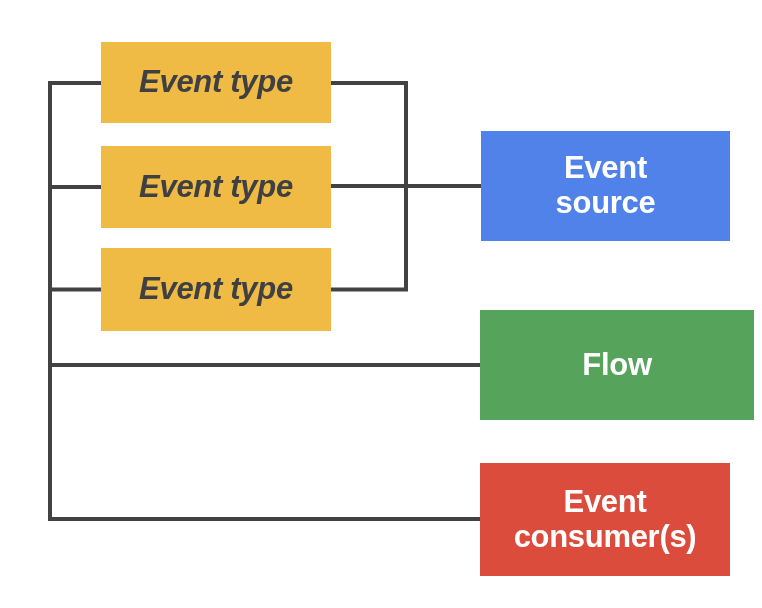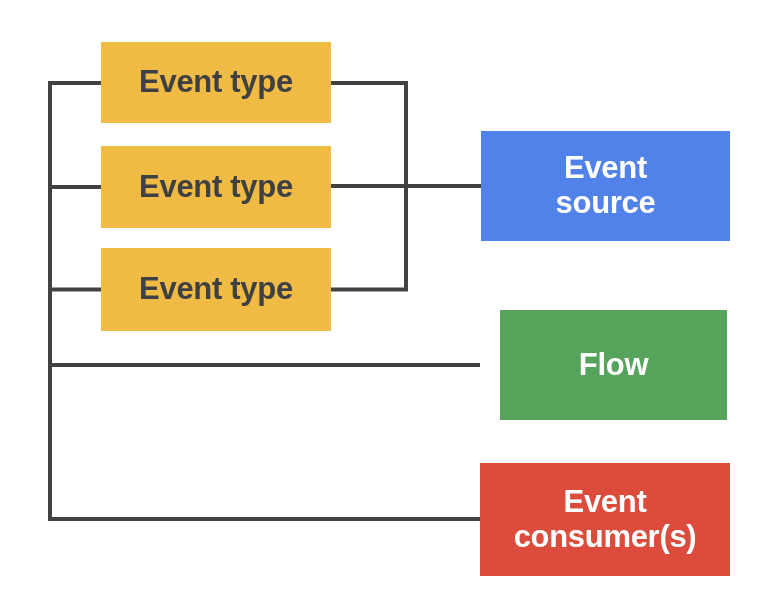--- a/index.html
+++ b/index.html
@@ -27,28 +27,28 @@
     display: flex;
     align-items: center;
     justify-content: center;
     text-align: center;
     font-weight: 700;
     font-size: 31px;
     line-height: 1.12;
     white-space: pre-line;
     letter-spacing: -0.3px;
   }
-  .node.dark-label { color: var(--dark_text, #3e4043); }
+  .node.dark-label { color: var(--dark_text, #3e4043); font-style: italic; }
   .node.light-label { color: var(--light_text, #ffffff); }
 
   #node-et1 { left: 101px; top: 42px;  width: 230px; height: 81px; }
   #node-et2 { left: 101px; top: 146px; width: 230px; height: 82px; }
   #node-et3 { left: 101px; top: 248px; width: 230px; height: 83px; }
   #node-src { left: 481px; top: 131px; width: 249px; height: 110px; }
-  #node-flw { left: 500px; top: 310px; width: 227px; height: 110px; align-items: center; }
+  #node-flw { left: 480px; top: 310px; width: 274px; height: 110px; align-items: center; }
   #node-con { left: 480px; top: 463px; width: 250px; height: 113px; }
 </style>
 </head>
 <body>
 
 <div class="canvas">
 
   <svg class="connector-layer" viewBox="0 0 762 608">
       <polyline points="101,83 50,83 50,519 480,519" fill="none" stroke="#424245" stroke-width="4" stroke-linejoin="miter"></polyline>
       <polyline points="101,187 50,187" fill="none" stroke="#424245" stroke-width="4" stroke-linejoin="miter"></polyline>

